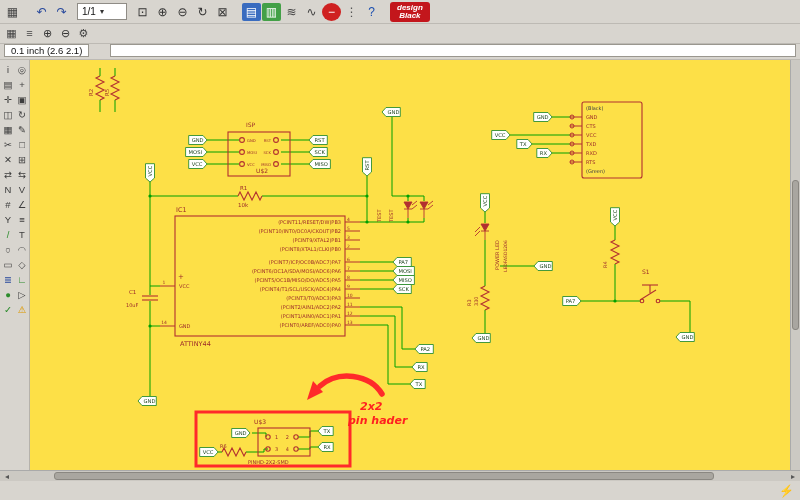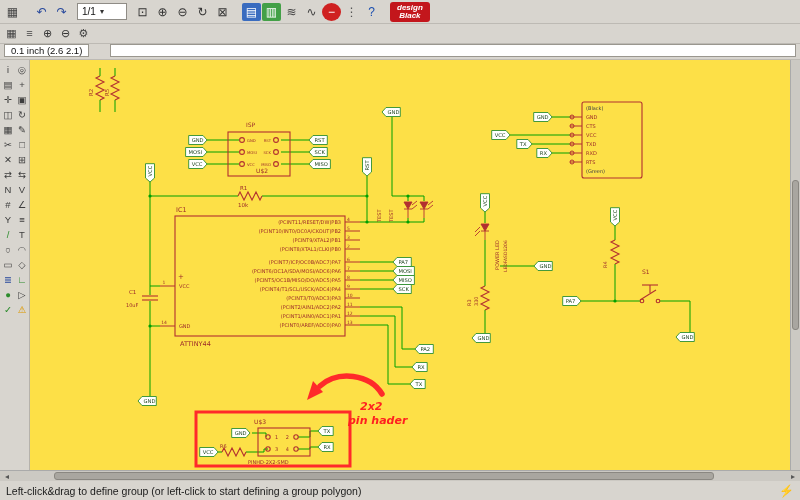--- a/index.html
+++ b/index.html
@@ -477,16 +477,15 @@
 
   <div class="hscroll">
     <div class="harrow">◂</div>
     <div class="htrack">
       <div class="hthumb"></div>
     </div>
     <div class="harrow">▸</div>
   </div>
 
   <div class="statusbar">
-    <span>Left-click&amp;drag to define group (or left-click to start defining a group polygon)</span>
     <span class="bolt">⚡</span>
   </div>
 </div>
 
 </body></html>

